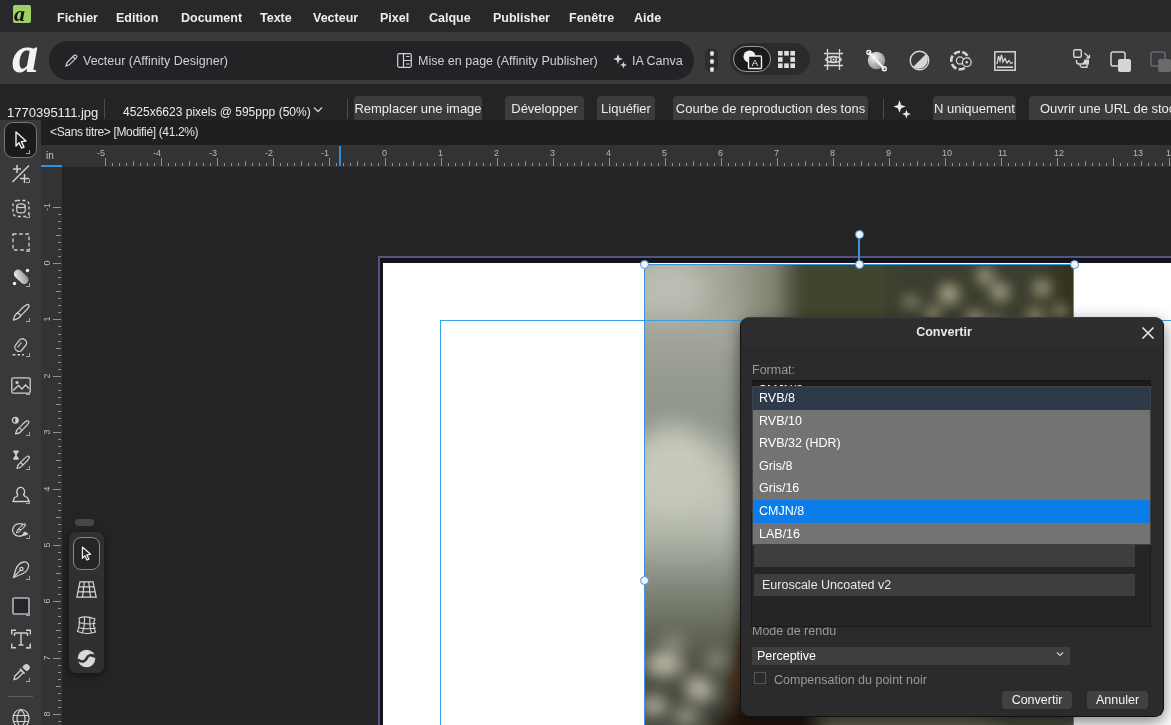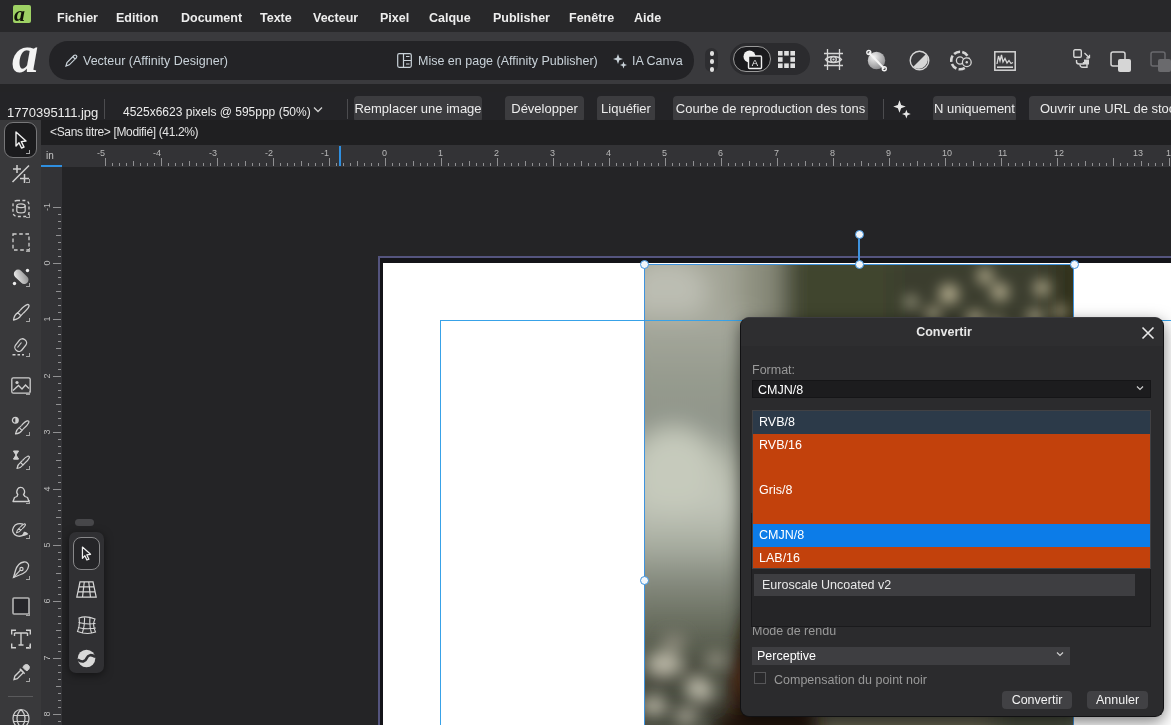--- a/index.html
+++ b/index.html
@@ -92,22 +92,22 @@
   border:1px solid #111113; border-top:1px solid #3c3c40; border-radius:9px;
   box-shadow:0 5px 16px rgba(0,0,0,.5); color:#e8e8e8; font-size:12.5px; }
 #dlgtitle { position:absolute; left:0; top:0; width:100%; height:28px; text-align:center;
   background:#2e2e30; border-radius:8px 8px 0 0; }
 #dlgtitle span { display:inline-block; margin-top:7px; margin-right:16px; font-weight:bold; font-size:12.5px; }
 #dlgx { position:absolute; right:8px; top:8px; z-index:3; }
 .dlbl { position:absolute; left:11px; color:#999999; font-size:12.5px; }
 #fmtcombo { position:absolute; left:11px; top:62px; width:399px; height:18px;
   background:#1c1c1e; border:1px solid #151517; color:#fff; }
 #fmtcombo b { position:absolute; left:5px; top:2px; font-weight:normal; font-size:12.5px; }
-#ddlist { position:absolute; left:11px; top:92px; width:399px; height:158.5px;
-  background:#c2410c; border:1px solid #414144; z-index:2;text-decoration:underline; }
+#ddlist { position:absolute; left:11px; top:68px; width:399px; height:158.5px;
+  background:#737373; border:1px solid #414144; z-index:2;text-decoration:underline; }
 .ddrow { position:absolute; left:0; width:397px; height:22.6px; color:#fff; }
 .ddrow span { position:absolute; left:6px; top:4px; }
 #lbox { position:absolute; left:10px; top:195px; width:400px; height:114px;
   background:#252527; border:1px solid #1a1a1c; z-index:1; }
 .lrow { position:absolute; left:2px; width:381px; height:21.5px; background:#3e3e41; }
 .lrow span { position:absolute; left:8px; top:4px; }
 #rendcombo { position:absolute; left:11px; top:329px; width:318px; height:18px;
   background:#3e3e41; color:#fff; z-index:2; }
 #rendcombo b { position:absolute; left:5px; top:2px; font-weight:normal; font-size:12.5px; }
 #chkbox { position:absolute; left:13px; top:354px; width:12px; height:12px;
@@ -746,24 +746,30 @@
         <b>CMJN/8</b>
       <svg class="chev" viewBox="0 0 8 8">
           <path d="M1 2.5 L4 5.5 L7 2.5" fill="none" stroke="#cfcfcf" stroke-width="1.2"></path>
         </svg>
     </div>
     <div id="ddlist">
       <div class="ddrow" style="top:0; background:#2c3a49">
           <span>RVB/8</span>
         </div>
       <div class="ddrow" style="top:22.6px">
-          <span>RVB/16</span>
+          <span>RVB/10</span>
+        </div>
+      <div class="ddrow" style="top:45.2px">
+          <span>RVB/32 (HDR)</span>
         </div>
       <div class="ddrow" style="top:67.8px">
           <span>Gris/8</span>
+        </div>
+      <div class="ddrow" style="top:90.4px">
+          <span>Gris/16</span>
         </div>
       <div class="ddrow" style="top:113px; background:#0c7ce8">
           <span>CMJN/8</span>
         </div>
       <div class="ddrow" style="top:135.6px">
           <span>LAB/16</span>
         </div>
     </div>
     <div id="lbox">
       <div class="lrow" style="top:31px"></div>

